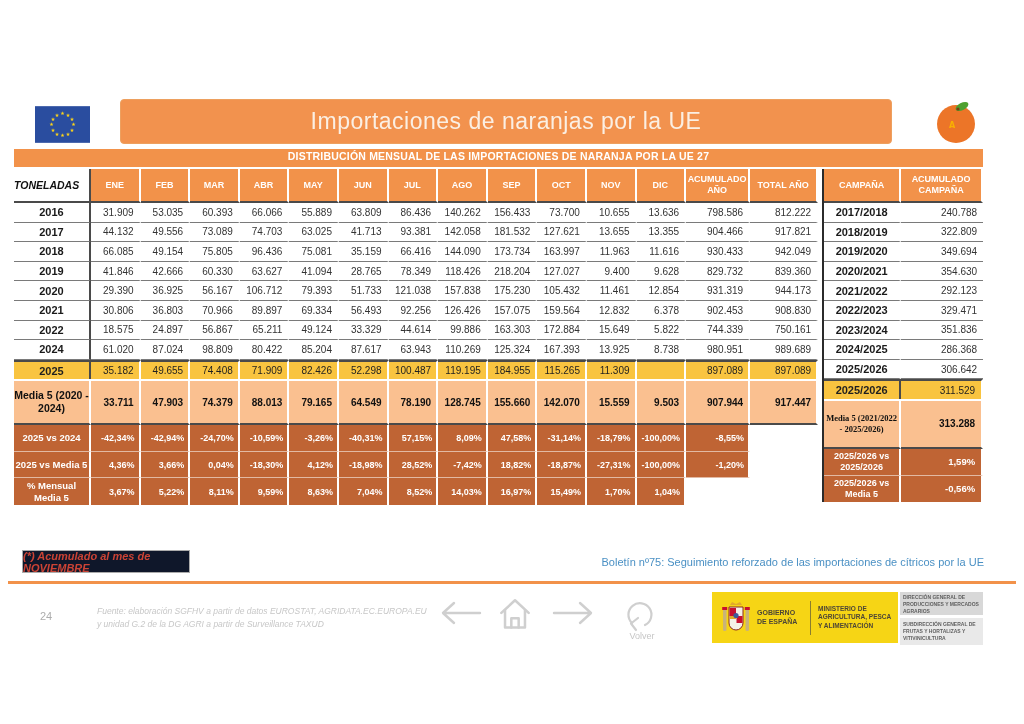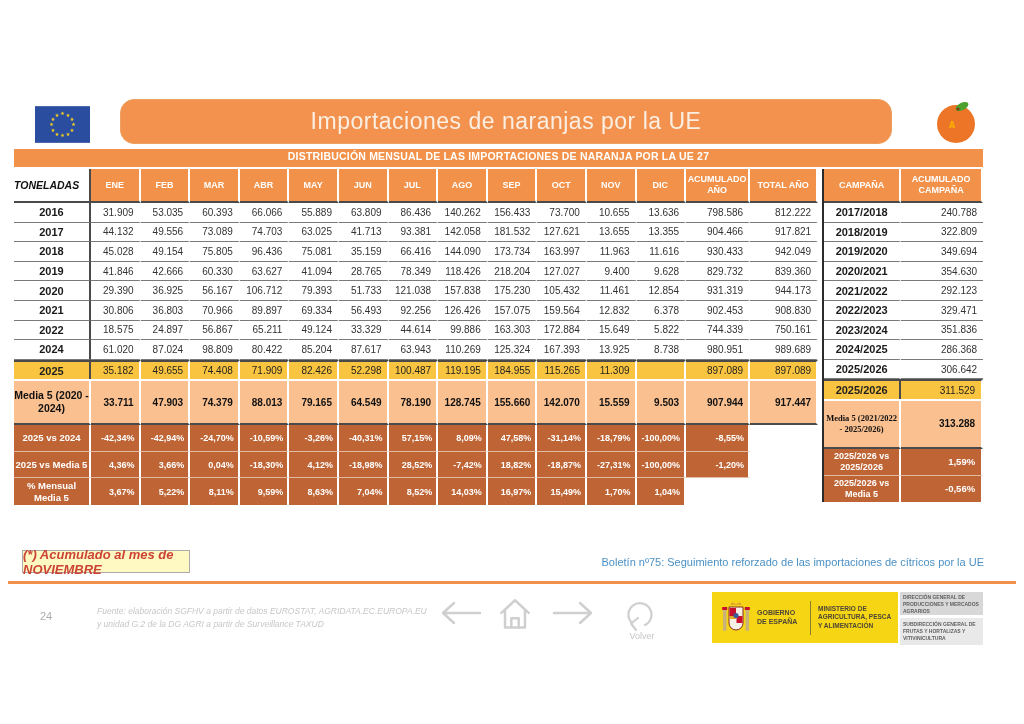--- a/index.html
+++ b/index.html
@@ -2,21 +2,21 @@
 <html><head>
 <meta charset="utf-8">
 <style>
   html,body{margin:0;padding:0;background:#fff;}
   .slide{position:relative;width:1024px;height:724px;background:#fff;overflow:hidden;
          font-family:"Liberation Sans",sans-serif;}
 
   
   .eu-flag{position:absolute;left:35px;top:106px;width:55px;height:37px;}
   .title-bar{position:absolute;left:120px;top:99px;width:770px;height:43px;
-             background:#F2924E;border:1px solid #EDA05F;border-radius:14px;
+             background:#F2924E;border:1px solid #EDA05F;border-radius:4px;
              color:#FBEFE3;font-size:23px;font-weight:300;letter-spacing:.5px;
              display:flex;align-items:center;justify-content:center;}
   .orange-fruit{position:absolute;left:931px;top:97px;width:50px;height:48px;}
 
   
   .table-area{position:absolute;left:14px;top:149px;width:969px;}
   .band{height:18px;background:#F2924A;color:#fff;font-size:10.5px;font-weight:bold;
         text-align:center;line-height:15px;letter-spacing:.2px;margin-bottom:2px;}
   .tables{display:flex;gap:4px;align-items:flex-start;}
   table{border-collapse:separate;border-spacing:0;table-layout:fixed;}
@@ -55,21 +55,21 @@
         border-right:2px solid #fff;border-bottom:1px solid #7a7a7a;}
   td.cv{font-size:10px;text-align:right;padding-right:6px;color:#333;
         border-bottom:1px solid #7a7a7a;}
   tr.media5 td.cml{font-size:8.5px;text-align:center;line-height:1.3;padding:12px 1px;font-family:Liberation Serif, serif;}
   tr.media5 td.cmv{font-size:10px;text-align:right;padding-right:6px;}
   tr.pct td.cpl{text-align:center;font-size:9px;line-height:1.25;}
   tr.pct td.cpv{text-align:right;padding-right:6px;font-size:9.5px;}
 
   
   .footnote-box{position:absolute;left:22px;top:550px;width:166px;height:21px;
-        border:1px solid #ababab;background:#fef9c3;color:#CB4335;font-size:13px;
+        border:1px solid #ababab;background:#0f172a;color:#CB4335;font-size:11px;
         font-weight:bold;font-style:italic;display:flex;align-items:center;justify-content:center;}
   .bulletin{position:absolute;right:40px;top:556px;color:#4A90C4;font-size:11px;}
   .divider{position:absolute;left:8px;right:8px;top:581px;height:3px;background:#F2924A;}
 
   
   .page-num{position:absolute;left:40px;top:610px;color:#ADADAD;font-size:11px;}
   .fuente{position:absolute;left:97px;top:605px;color:#C7C7C7;font-size:8.5px;
           font-style:italic;line-height:1.5;}
   .nav{position:absolute;top:596px;color:#CFCFCF;}
   .nav svg{display:block;}
@@ -193,21 +193,21 @@
               <td class="nm">142.058</td>
               <td class="nm">181.532</td>
               <td class="nm">127.621</td>
               <td class="nm">13.655</td>
               <td class="nm">13.355</td>
               <td class="nm">904.466</td>
               <td class="nm">917.821</td>
             </tr>
             <tr class="yr">
               <td class="yl">2018</td>
-              <td class="nm">45.028</td>
+              <td class="nm">66.085</td>
               <td class="nm">49.154</td>
               <td class="nm">75.805</td>
               <td class="nm">96.436</td>
               <td class="nm">75.081</td>
               <td class="nm">35.159</td>
               <td class="nm">66.416</td>
               <td class="nm">144.090</td>
               <td class="nm">173.734</td>
               <td class="nm">163.997</td>
               <td class="nm">11.963</td>

